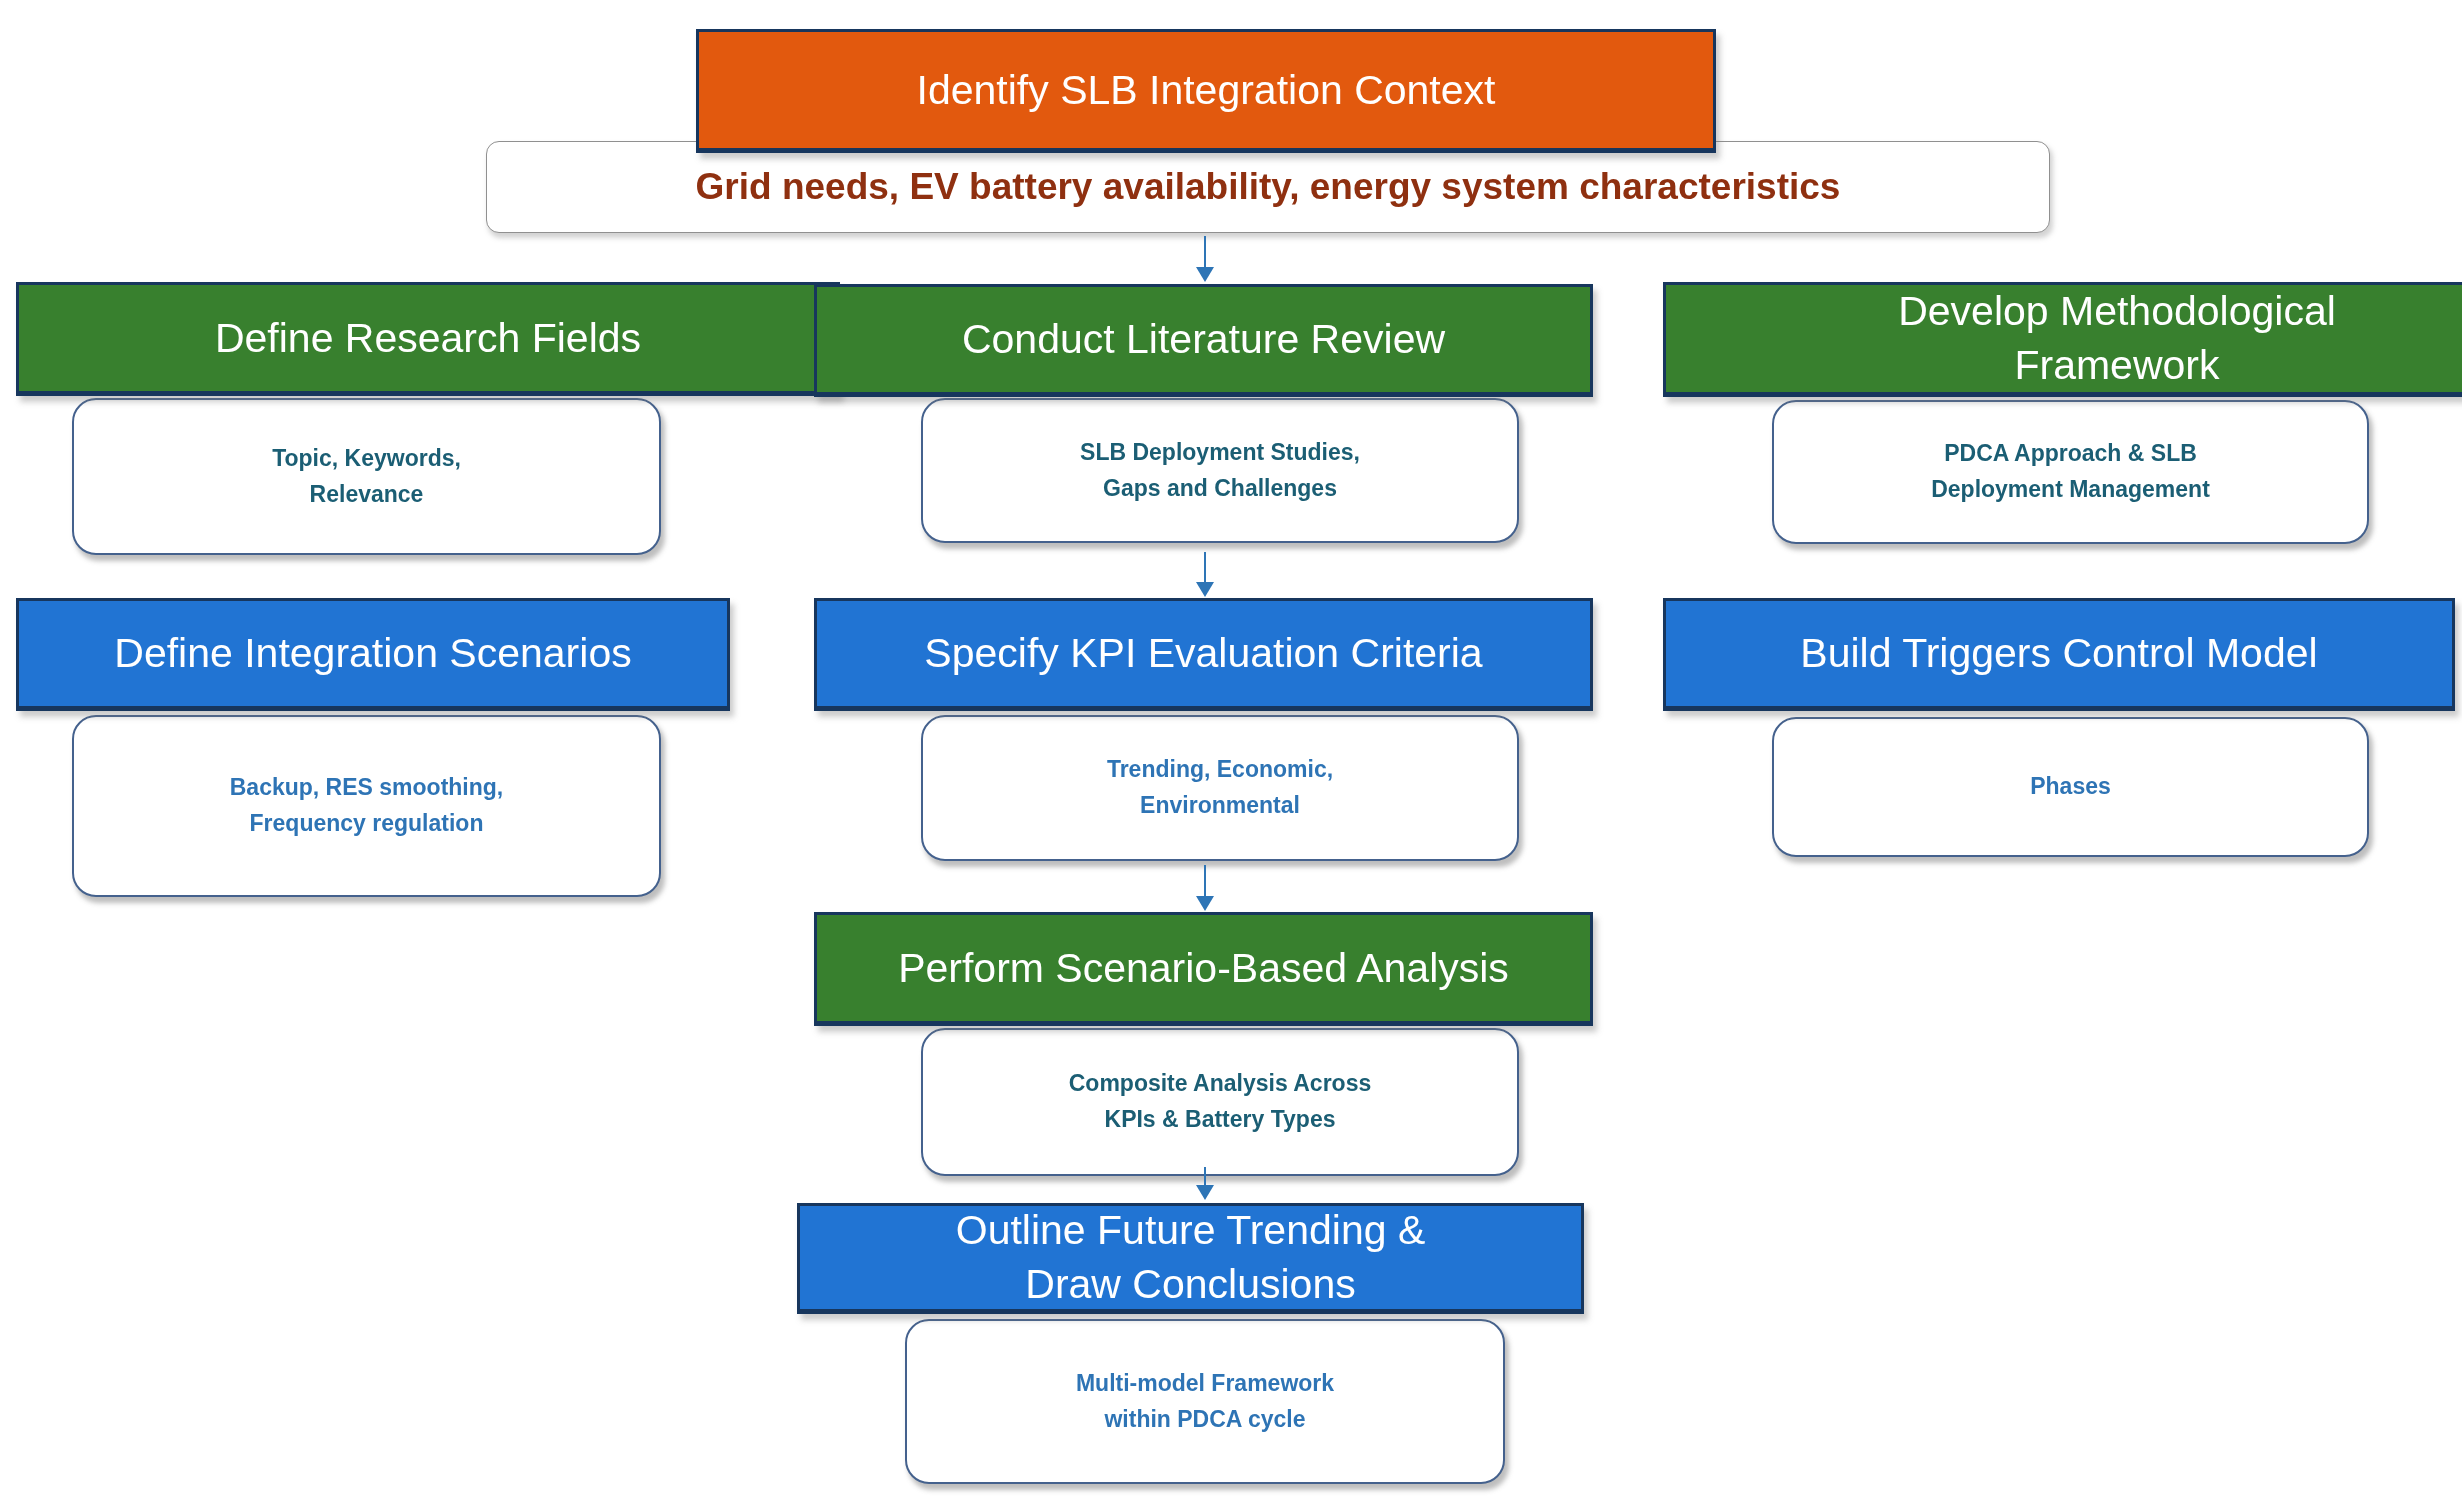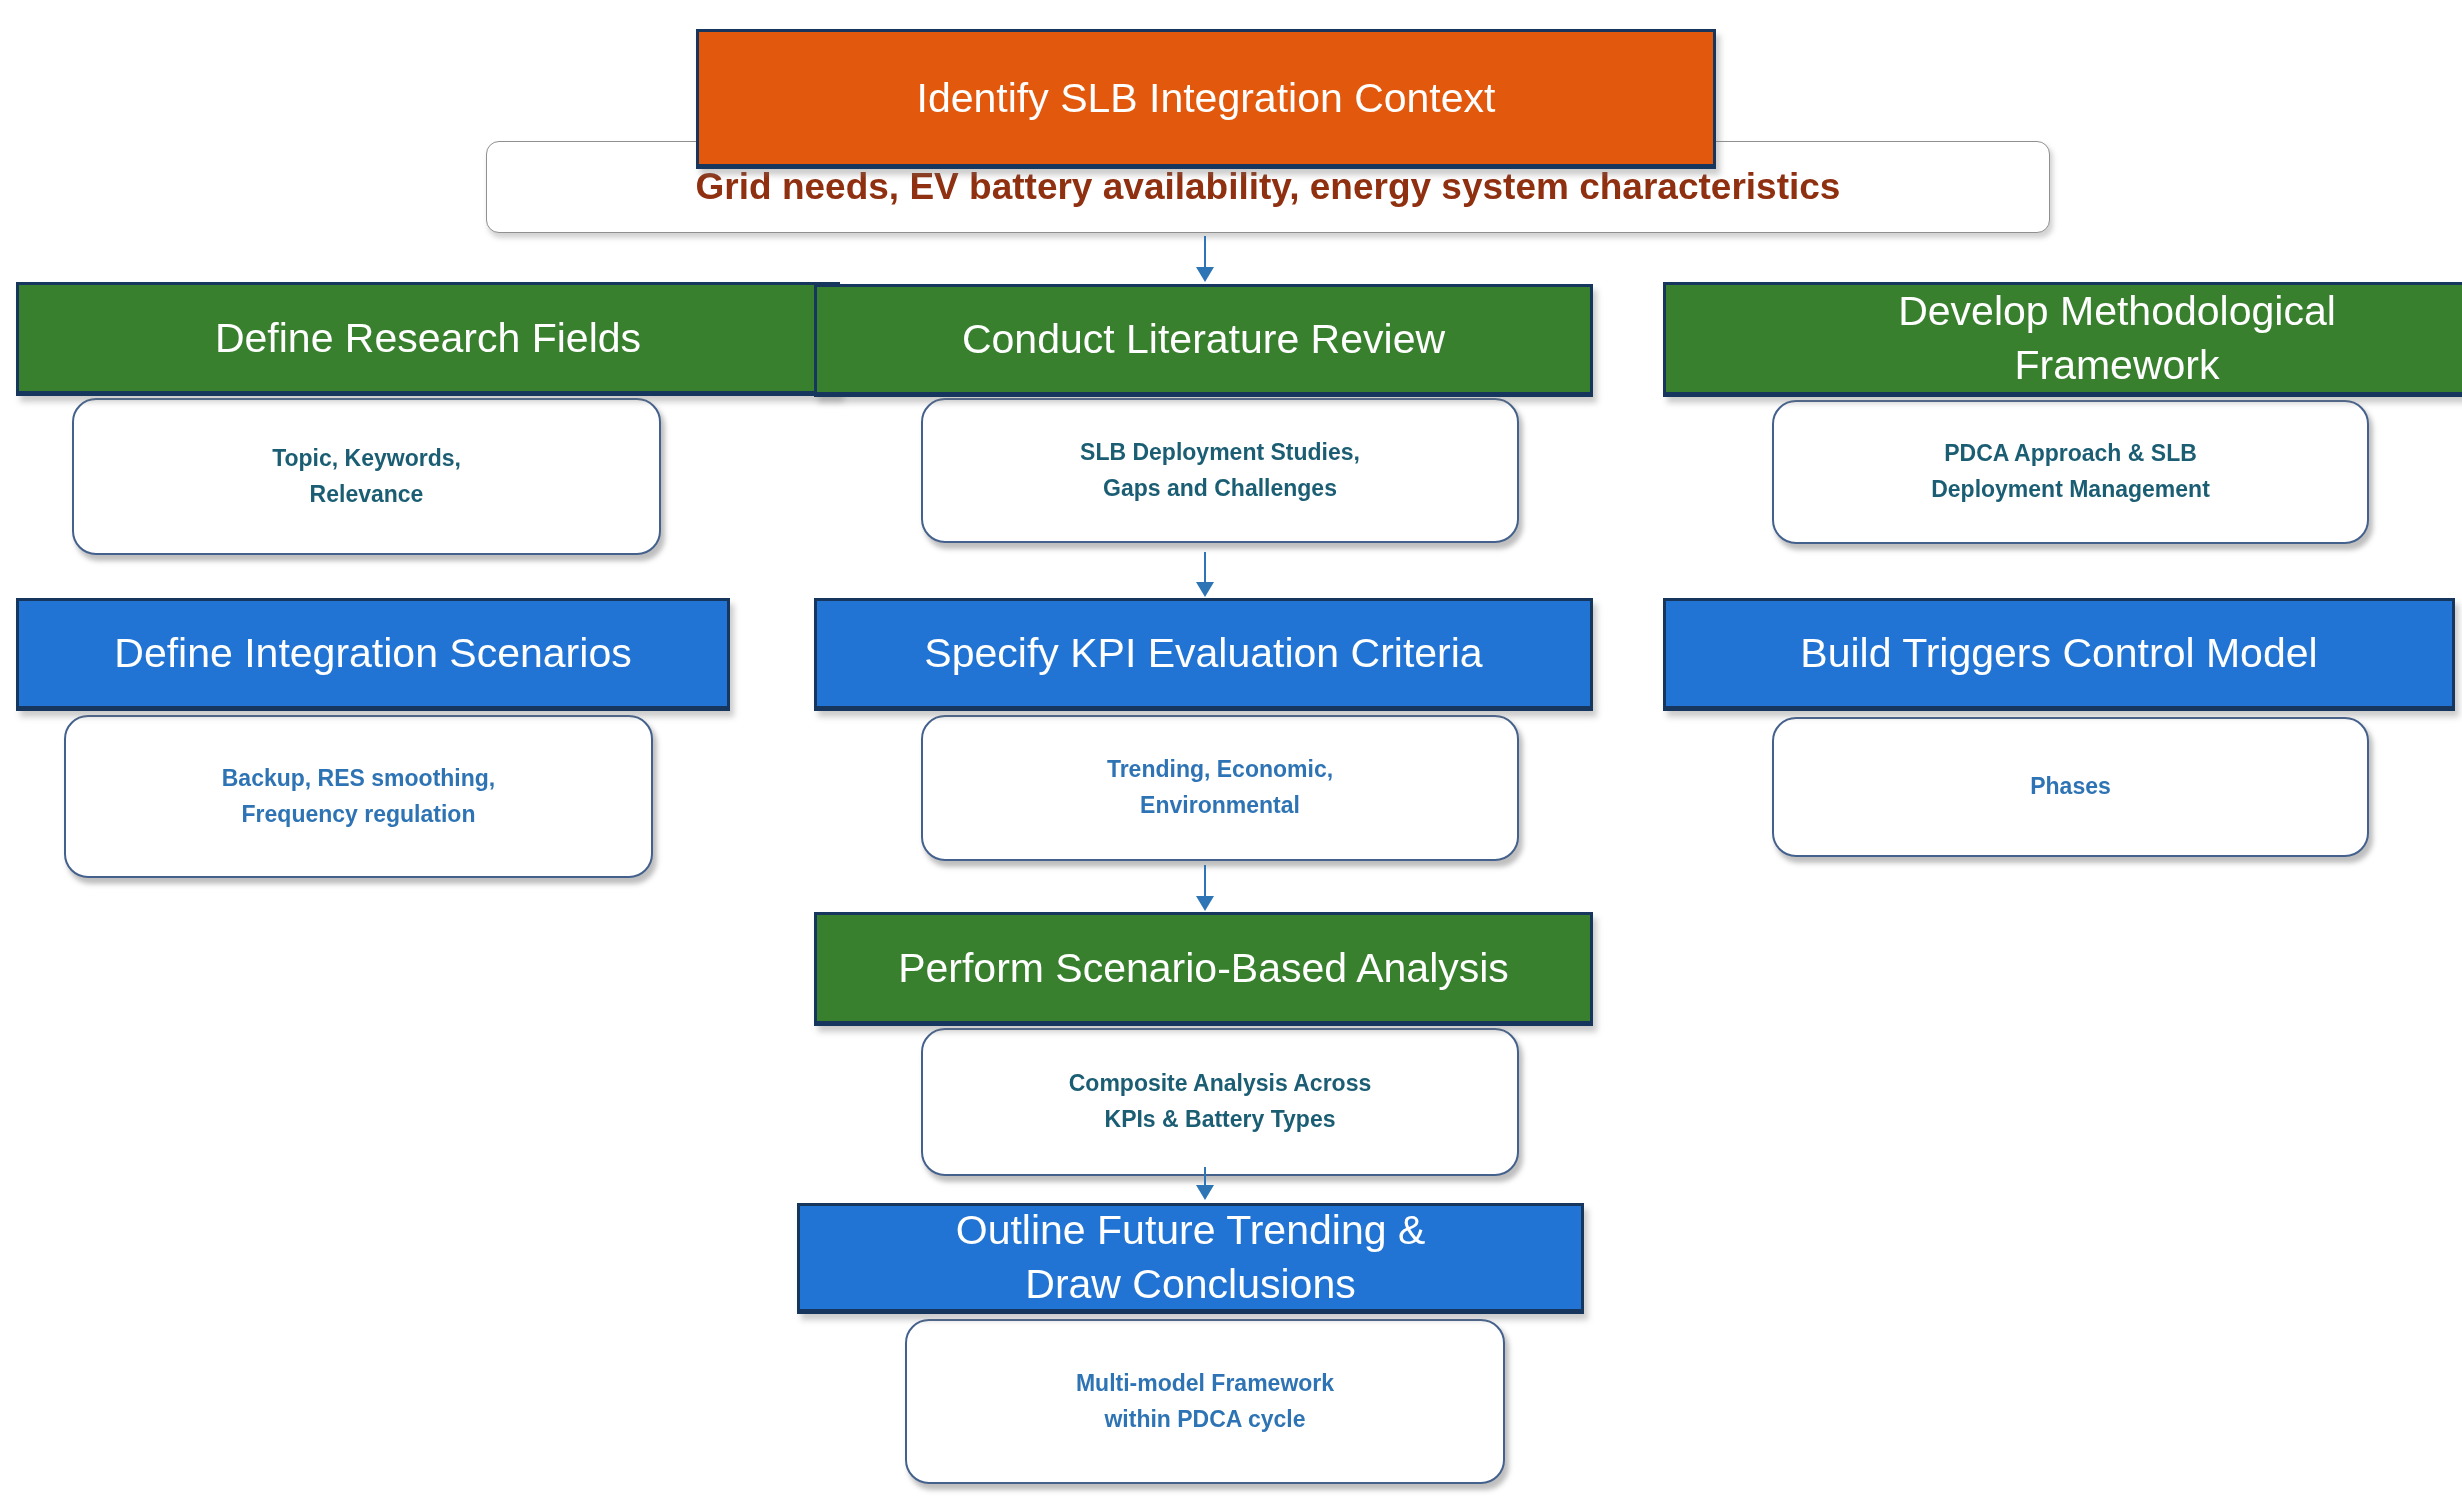--- a/index.html
+++ b/index.html
@@ -65,36 +65,36 @@
     background:var(--arrow);
   }
   .arrow .head{
     position:absolute;bottom:0;left:0;
     width:0;height:0;
     border-left:9px solid transparent;
     border-right:9px solid transparent;
     border-top:15.4px solid var(--arrow);
   }
   
-  #n-identify {left:696px;top:29px;  width:1020px;height:140px;}
+  #n-identify {left:696px;top:29px;  width:1020px;height:124px;}
   #n-grid     {left:486px; top:141px; width:1564px;height:92px;}
 
   #n-define-research {left:16px;  top:282px;width:824px;height:114px;}
   #n-conduct         {left:814px;top:284px;width:779px;height:113px;}
   #n-develop         {left:1663px;top:282px;width:908px;height:115px;line-height:1.3;}
 
   #n-topic   {left:72px; top:398px;width:589px;height:157px;}
   #n-slbdep  {left:921px;top:398px;width:598px;height:145px;}
   #n-pdca    {left:1772px;top:400px;width:597px;height:144px;}
 
   #n-define-scenarios {left:16px;  top:598px;width:714px;height:113px;}
   #n-specify          {left:814px;top:598px;width:779px;height:113px;}
   #n-build            {left:1663px;top:598px;width:792px;height:113px;}
 
-  #n-backup   {left:64px; top:715px;width:589px;height:163px;}
+  #n-backup   {left:72px; top:715px;width:589px;height:182px;}
   #n-technical{left:921px;top:715px;width:598px;height:146px;}
   #n-kpithr   {left:1772px;top:717px;width:597px;height:140px;}
 
   #n-perform   {left:814px;top:912px;width:779px;height:114px;}
   #n-composite {left:921px;top:1028px;width:598px;height:148px;}
 
   #n-outline   {left:797px;top:1203px;width:787px;height:111px;line-height:1.3;}
   #n-multimodel{left:905px;top:1319px;width:600px;height:165px;}
 
   #a1{left:1196px;top:236px; height:46px;}

